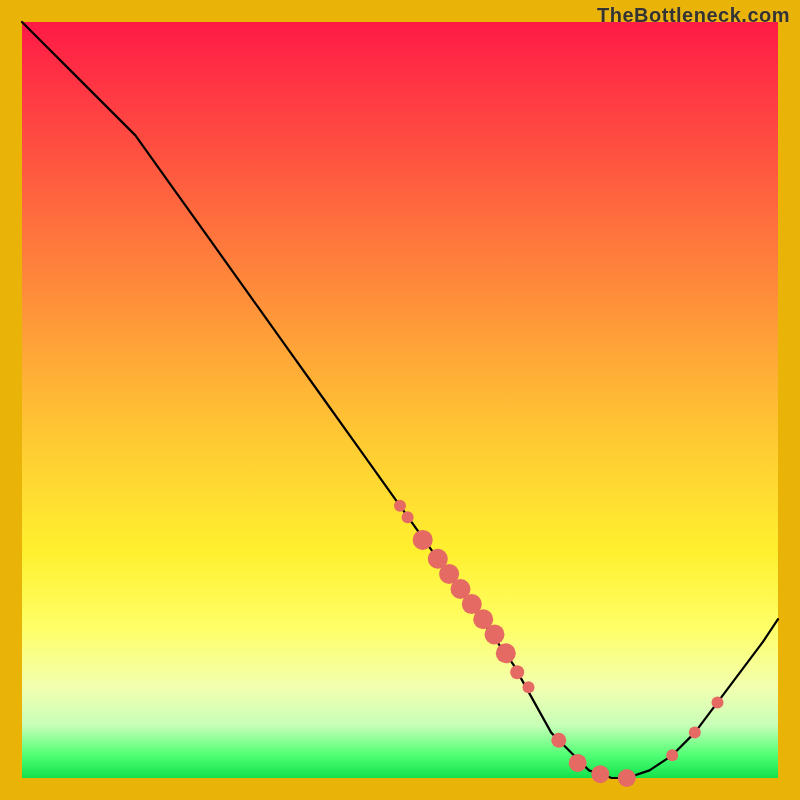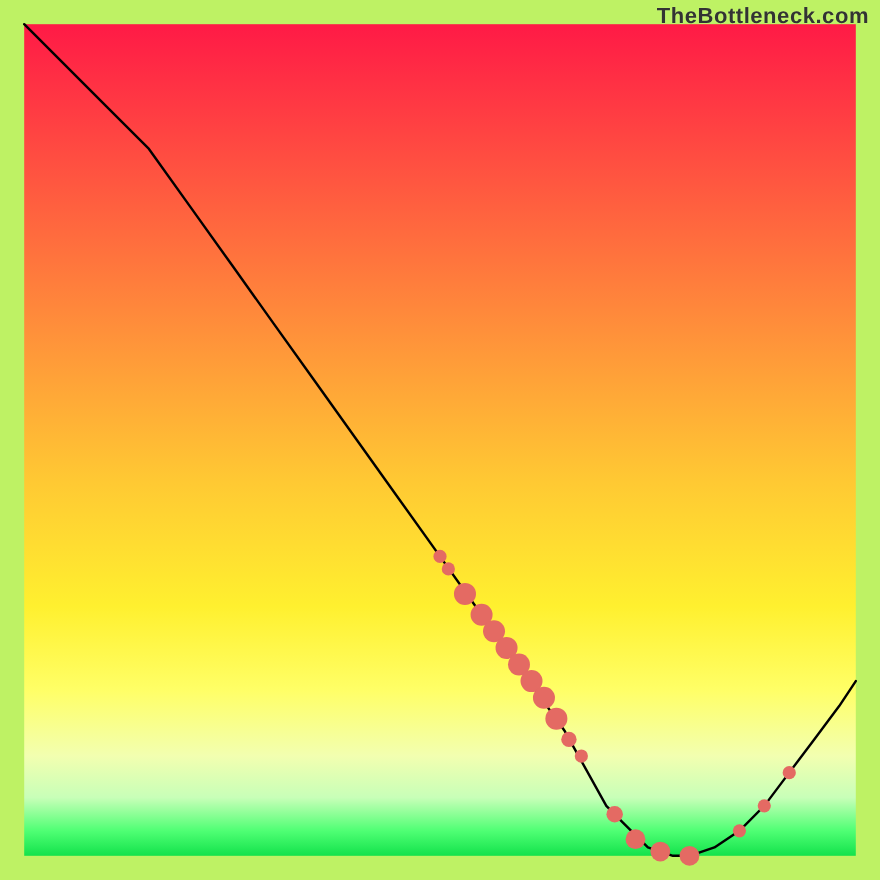--- a/index.html
+++ b/index.html
@@ -8,21 +8,21 @@
     width: 800px;
     height: 800px;
     background: #000;
     font-family: Arial, Helvetica, sans-serif;
     overflow: hidden;
   }
   .frame {
     position: relative;
     width: 800px;
     height: 800px;
-    background: #bef264;
+    background: #eab308;
   }
   .plot {
     position: absolute;
     left: 22px;
     top: 22px;
     width: 756px;
     height: 756px;
     
     background: linear-gradient(
       to bottom,

